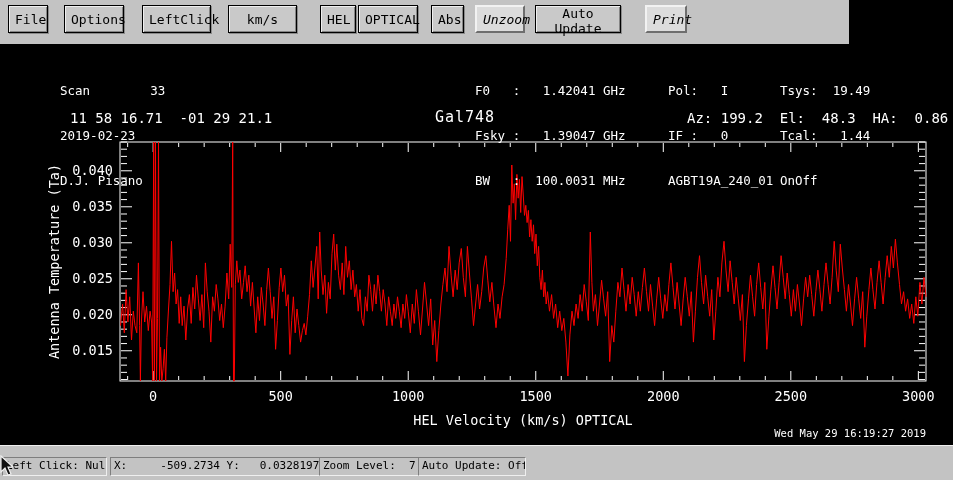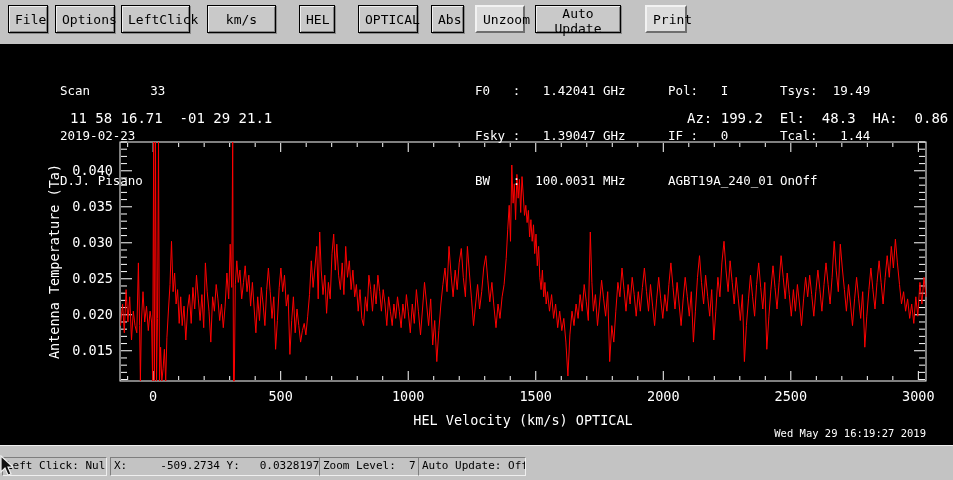--- a/index.html
+++ b/index.html
@@ -1,26 +1,26 @@
 <!DOCTYPE html>
 <html><head>
 <meta charset="utf-8">
 <style>
   html,body{margin:0;padding:0;background:#000;}
   .app{position:relative;width:953px;height:480px;overflow:hidden;background:#000;
        font-family:"DejaVu Sans Mono",monospace;}
   
-  .toolbar{position:absolute;top:0;left:0;width:953px;height:44px;background:#c3c3c3;
+  .toolbar{position:absolute;top:0;left:0;width:849px;height:44px;background:#c3c3c3;
            border-bottom:1px solid #8f8f8f;display:flex;align-items:flex-start;}
   .btn{height:28px;margin-top:5px;background:#c9c9c9;border:1px solid #000;
        box-shadow:1px 1px 0 #8a8a8a, inset 1px 1px 0 #efefef, inset -1px -1px 0 #858585;
        font-family:"DejaVu Sans Mono",monospace;font-size:13px;color:#000;
        text-align:center;padding:0 6px;cursor:default;}
   .btn-plain{background:#dcdcdc;border:1px solid #dcdcdc;
-       border-color:#f2f2f2 #6e6e6e #6e6e6e #f2f2f2;border-width:2px;box-shadow:none;}
+       border-color:#f2f2f2 #6e6e6e #6e6e6e #f2f2f2;border-width:2px;box-shadow:none;font-style:italic;}
   
   .main{position:absolute;top:44px;left:0;width:953px;height:401px;background:#000;color:#fff;padding-left:23px;}
   .hcol{position:absolute;top:9px;font-size:12.5px;line-height:15px;white-space:pre;}
   .hline{display:block;}
   .row4{position:absolute;top:66px;font-size:14px;white-space:pre;margin-left:12px;}
   .title{position:absolute;top:64px;left:400px;width:130px;text-align:center;
          font-size:15px;letter-spacing:1px;}
   svg text{font-family:"DejaVu Sans Mono",monospace;}
   
   .statusbar{position:absolute;top:445px;left:0;width:953px;height:35px;background:#c3c3c3;
@@ -30,25 +30,25 @@
          font-size:11px;line-height:16px;color:#000;white-space:pre;padding:0 3px;overflow:hidden;}
   .cursor{position:absolute;left:0px;top:455px;z-index:5;}
 </style>
 </head>
 <body>
 
 <div class="app">
 
   <div class="toolbar">
     <button class="btn" style="margin-left:8px;width:40px">File</button>
-    <button class="btn" style="margin-left:7px;width:60px">Options</button>
-    <button class="btn" style="margin-left:6px;width:69px">LeftClick</button>
+    <button class="btn" style="margin-left:16px;width:60px">Options</button>
+    <button class="btn" style="margin-left:18px;width:69px">LeftClick</button>
     <button class="btn" style="margin-left:17px;width:69px">km/s</button>
     <button class="btn" style="margin-left:23px;width:36px">HEL</button>
-    <button class="btn" style="margin-left:23px;width:60px">OPTICAL</button>
+    <button class="btn" style="margin-left:2px;width:60px">OPTICAL</button>
     <button class="btn" style="margin-left:13px;width:33px">Abs</button>
     <button class="btn btn-plain" style="margin-left:11px;width:50px">Unzoom</button>
     <button class="btn" style="margin-left:10px;width:86px">Auto Update</button>
     <button class="btn btn-plain" style="margin-left:24px;width:42px">Print</button>
   </div>
 
   <div class="main">
 
     <div class="hcol" style="left:60px">
       <span class="hline">Scan        33</span>
@@ -65,20 +65,21 @@
       <span class="hline">IF :   0</span>
       <span class="hline">AGBT19A_240_01</span>
     </div>
     <div class="hcol" style="left:780px">
       <span class="hline">Tsys:  19.49</span>
       <span class="hline">Tcal:   1.44</span>
       <span class="hline">OnOff</span>
     </div>
 
     <div class="row4" style="left:58px">11 58 16.71  -01 29 21.1</div>
+    <div class="title">Gal748</div>
     <div class="row4" style="left:675px">Az: 199.2  El:  48.3  HA:  0.86</div>
 
     <svg id="plot-svg" width="953" height="401">
         <rect x="97" y="98" width="806" height="239" fill="none" stroke="#fff" stroke-width="1"></rect>
         <line x1="104.65189873417721" y1="336" x2="104.65189873417721" y2="332" stroke="#fff"></line>
         <line x1="104.65189873417721" y1="99" x2="104.65189873417721" y2="103" stroke="#fff"></line>
         <line x1="130.15822784810126" y1="336" x2="130.15822784810126" y2="327" stroke="#fff"></line>
         <line x1="130.15822784810126" y1="99" x2="130.15822784810126" y2="108" stroke="#fff"></line>
         <line x1="155.6645569620253" y1="336" x2="155.6645569620253" y2="332" stroke="#fff"></line>
         <line x1="155.6645569620253" y1="99" x2="155.6645569620253" y2="103" stroke="#fff"></line>

